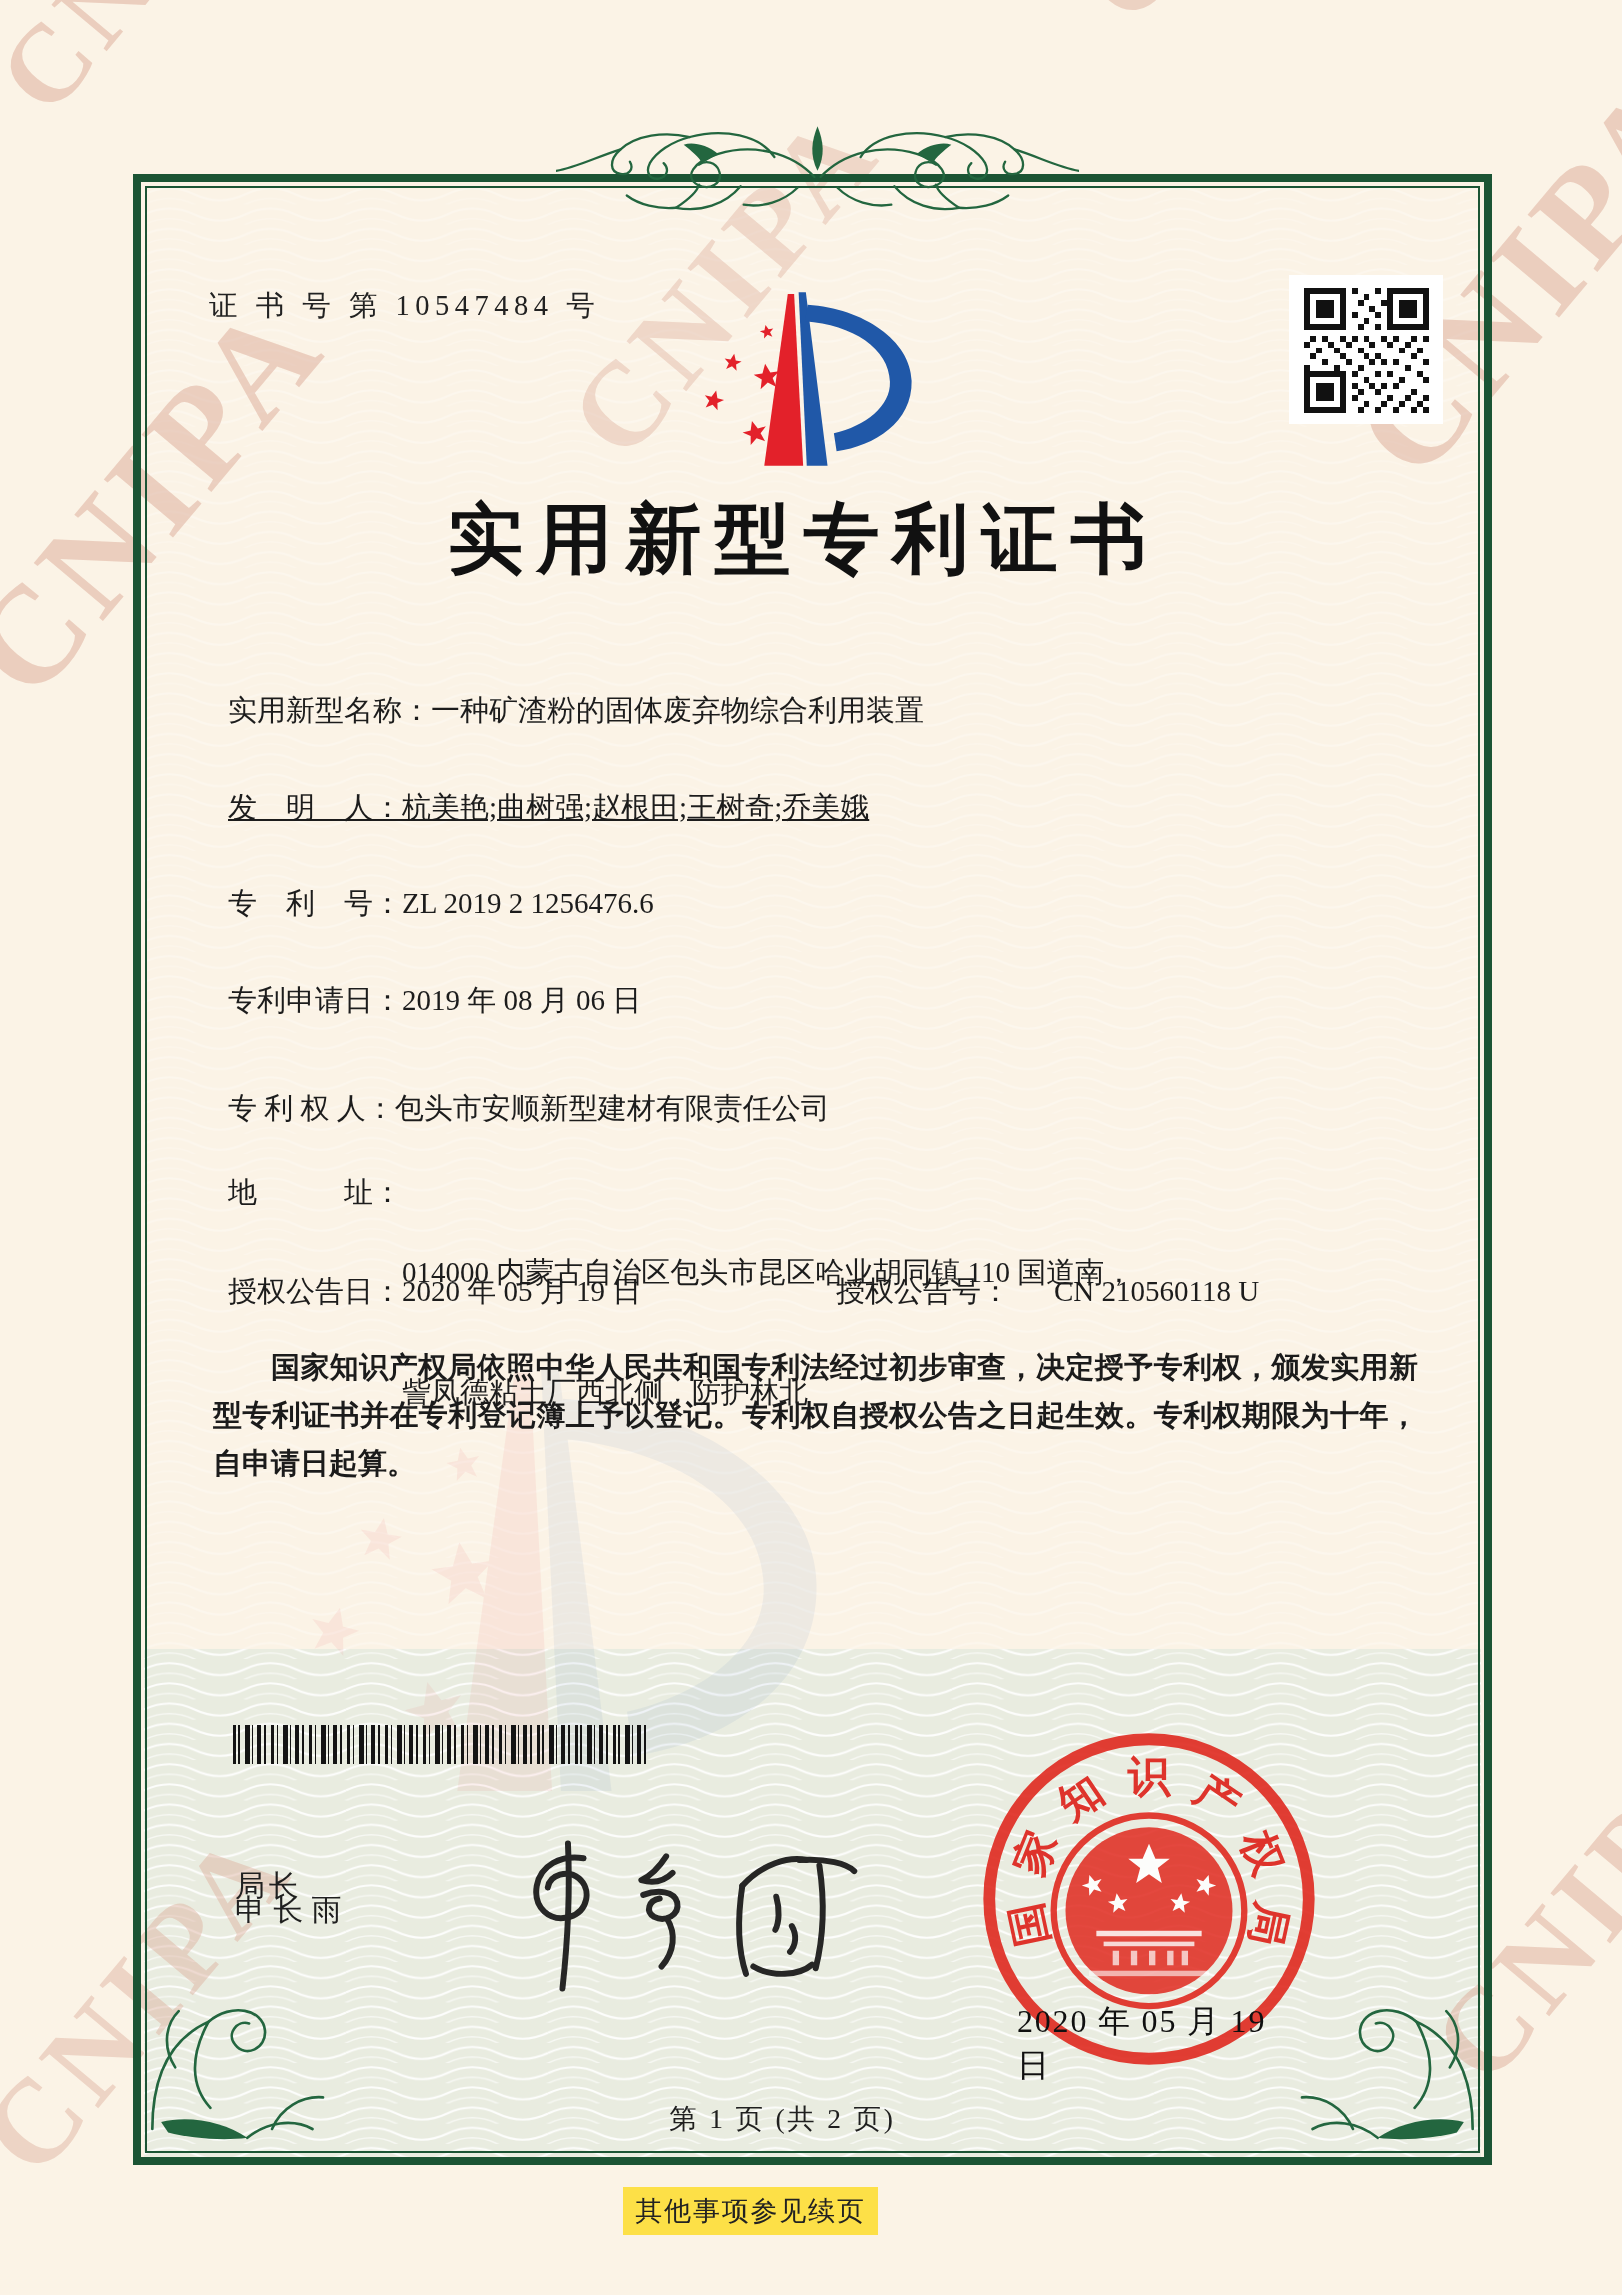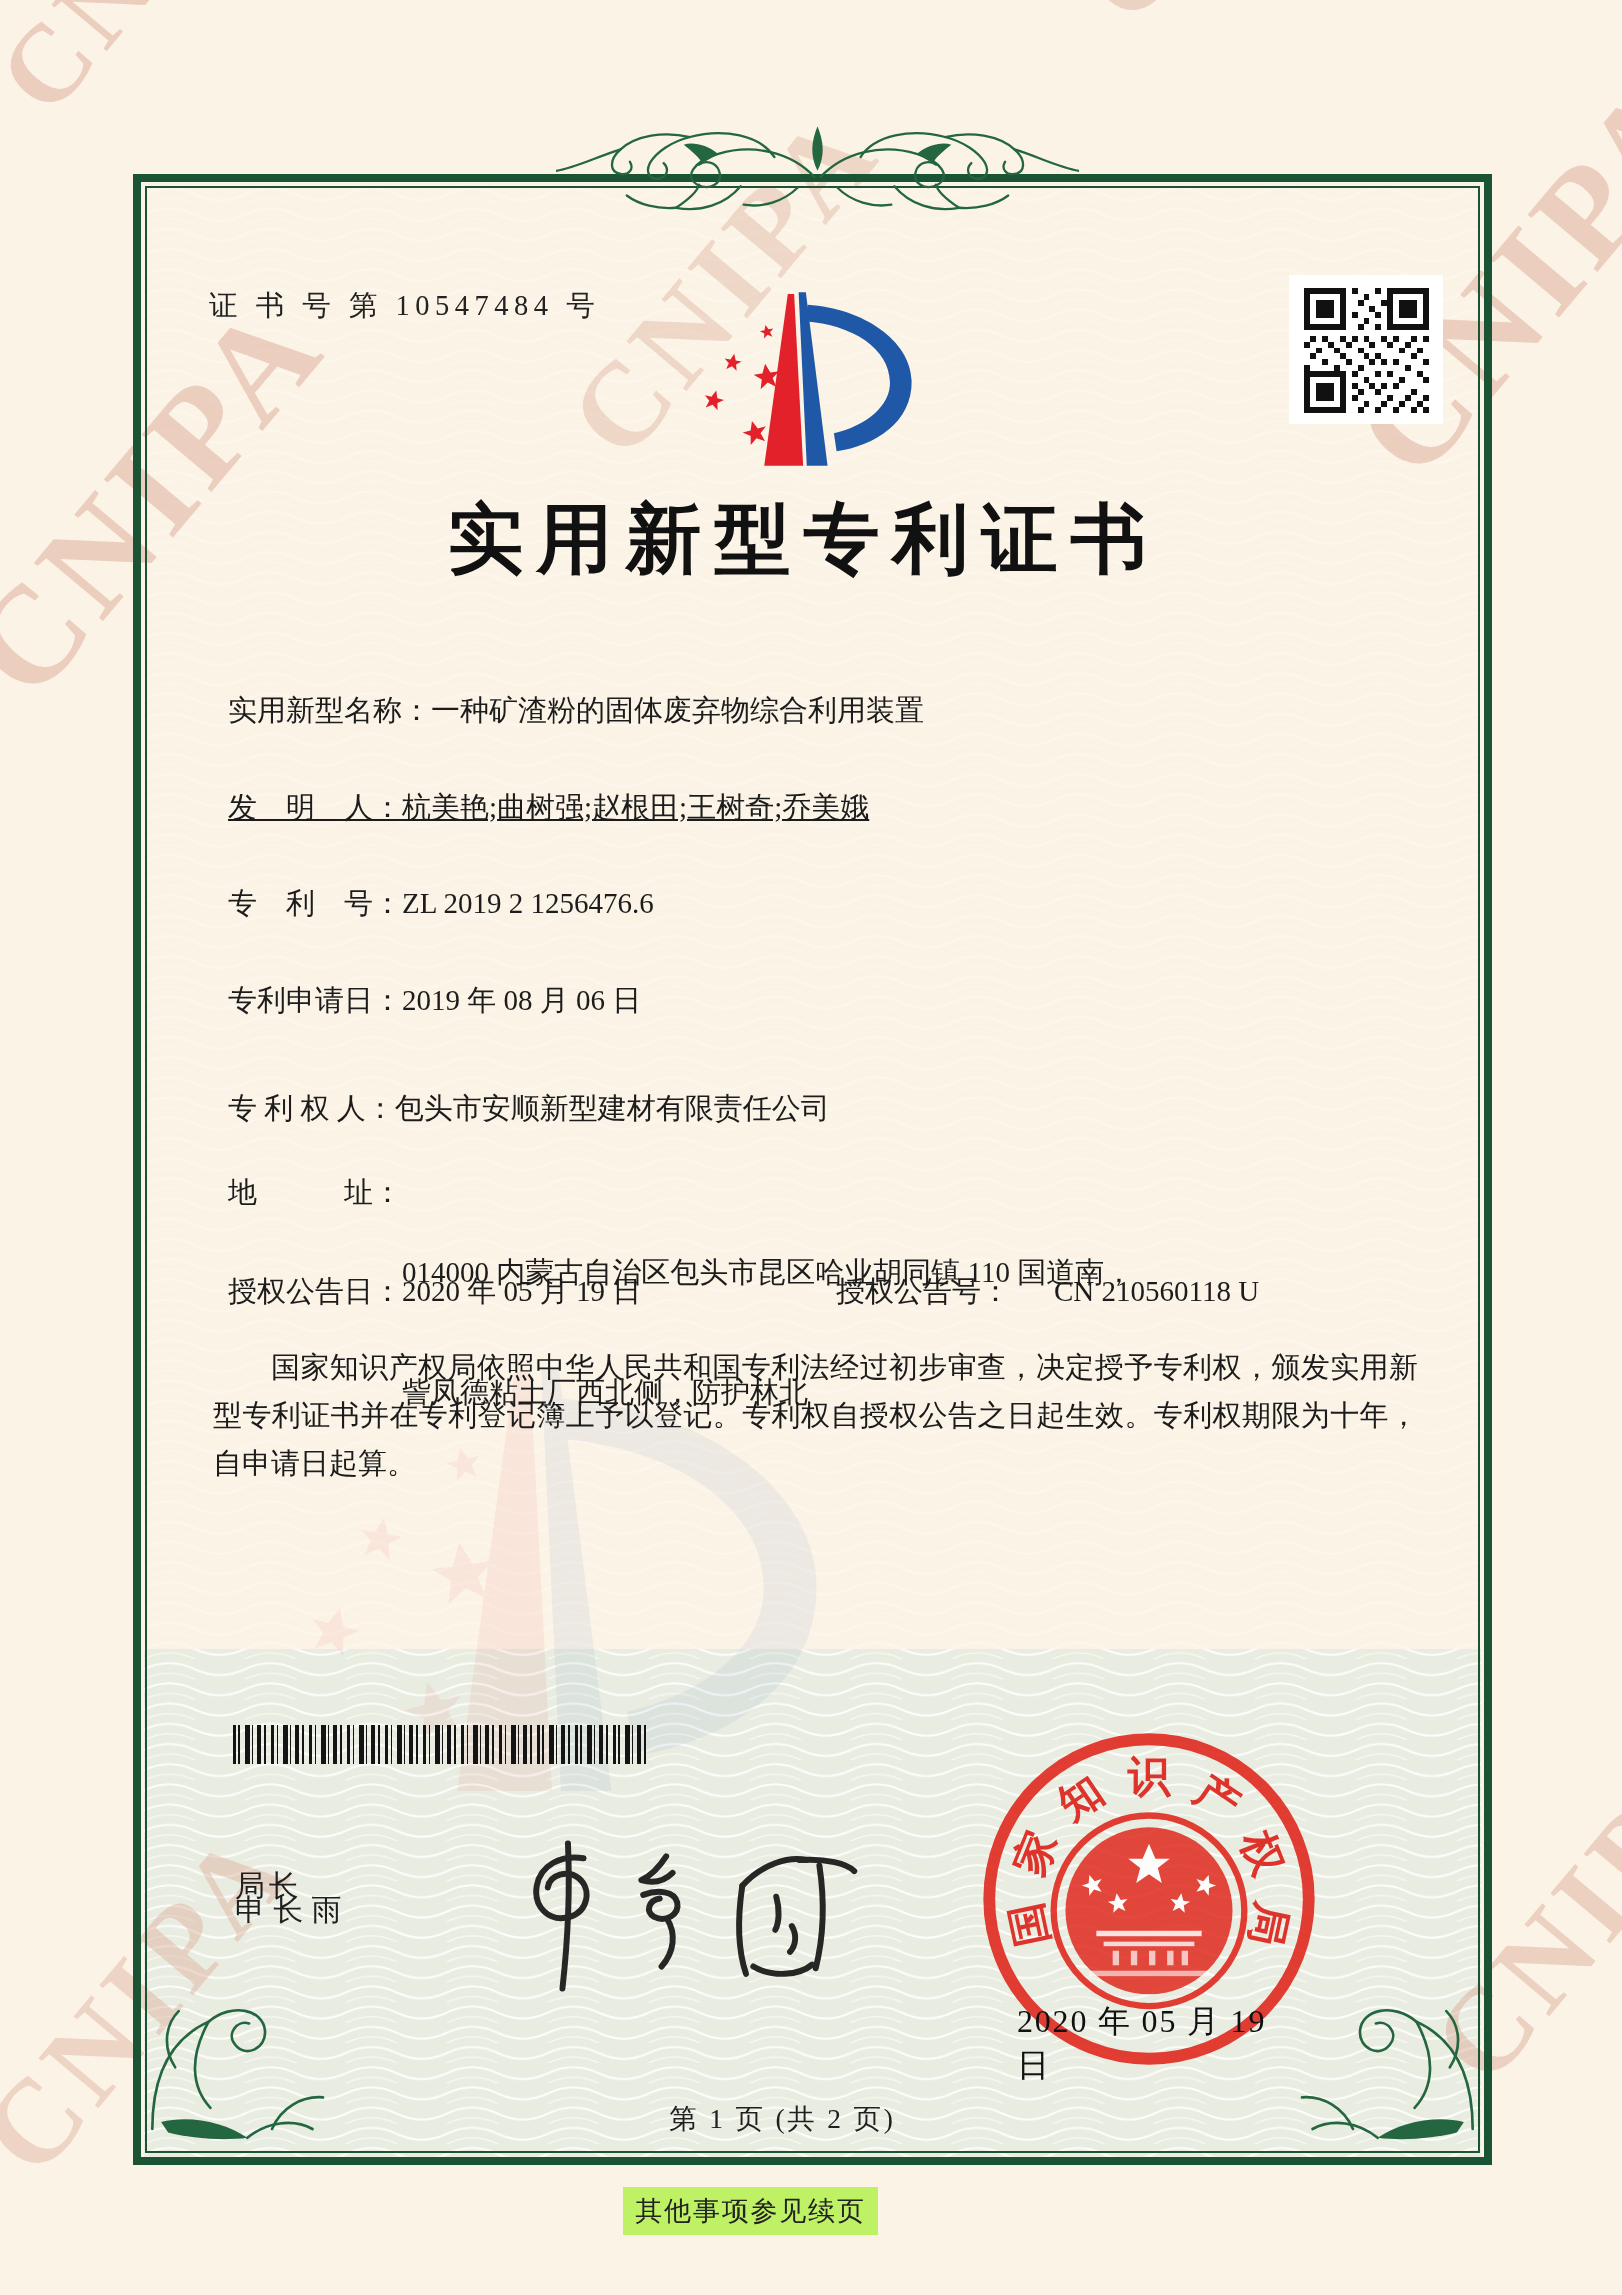--- a/index.html
+++ b/index.html
@@ -33,40 +33,40 @@
   .qr-box svg{position:absolute; left:14.7px; top:13px;}
   
   .field{position:absolute; left:228px; display:flex; font-size:29px; line-height:39px; color:#1c1c1c;}
   .f-label{white-space:pre; flex:none;}
   .f-value{white-space:pre-wrap;}
   .addr .f-value div{line-height:42px;}
   .grant-label{white-space:pre;}
   
   .body-text{
     position:absolute; left:213px; top:1343px; width:1205px;
-    font-size:29px; line-height:48px; text-align:justify; color:#1b1b1b;
+    font-size:29px; line-height:48px; text-align:justify; color:#1b1b1b;font-weight:bold;
   }
   .body-text p{margin:0; text-indent:2em;}
   
   .barcode{
     position:absolute; left:233px; top:1725px; width:413px; height:39px;
     background:repeating-linear-gradient(90deg,
       #141414 0 2.8px, rgba(0,0,0,0) 2.8px 5.5px,
       #141414 5.5px 7.3px, rgba(0,0,0,0) 7.3px 12px,
       #141414 12px 17.4px, rgba(0,0,0,0) 17.4px 19px,
       #141414 19px 20px, rgba(0,0,0,0) 20px 24px,
       #141414 24px 28.5px, rgba(0,0,0,0) 28.5px 31px,
       #141414 31px 33px, rgba(0,0,0,0) 33px 38px);
   }
   .signer-title{position:absolute; left:235px; top:1866px; font-size:30px; letter-spacing:3.7px;}
   .signer-name{position:absolute; left:235px; top:1890px; font-size:30px; letter-spacing:8.3px;}
   .seal-date{position:absolute; left:1017px; top:2000px; width:285px; font-size:32px; letter-spacing:1.8px; color:#101010;}
   .page-info{position:absolute; left:553px; top:2101px; width:459px; text-align:center; font-size:27.5px; letter-spacing:2.8px;}
   .cont-band{
-    position:absolute; left:623px; top:2187px; width:255px; height:48px; background:#bef264;
+    position:absolute; left:623px; top:2187px; width:255px; height:48px; background:#fde047;
     text-align:center; font-size:27px; line-height:48px; letter-spacing:1.8px; color:#222;
   }
   .seal-svg{position:absolute; left:972px; top:1722px; opacity:.9;}
   .sig-svg{position:absolute; left:496px; top:1838px;}
   .wm-logo{position:absolute; left:303px; top:1359px; opacity:.06;}
   .ring-char{font-family:"Liberation Serif","DejaVu Serif",serif; font-weight:bold;}
 </style>
 </head>
 <body>
 

